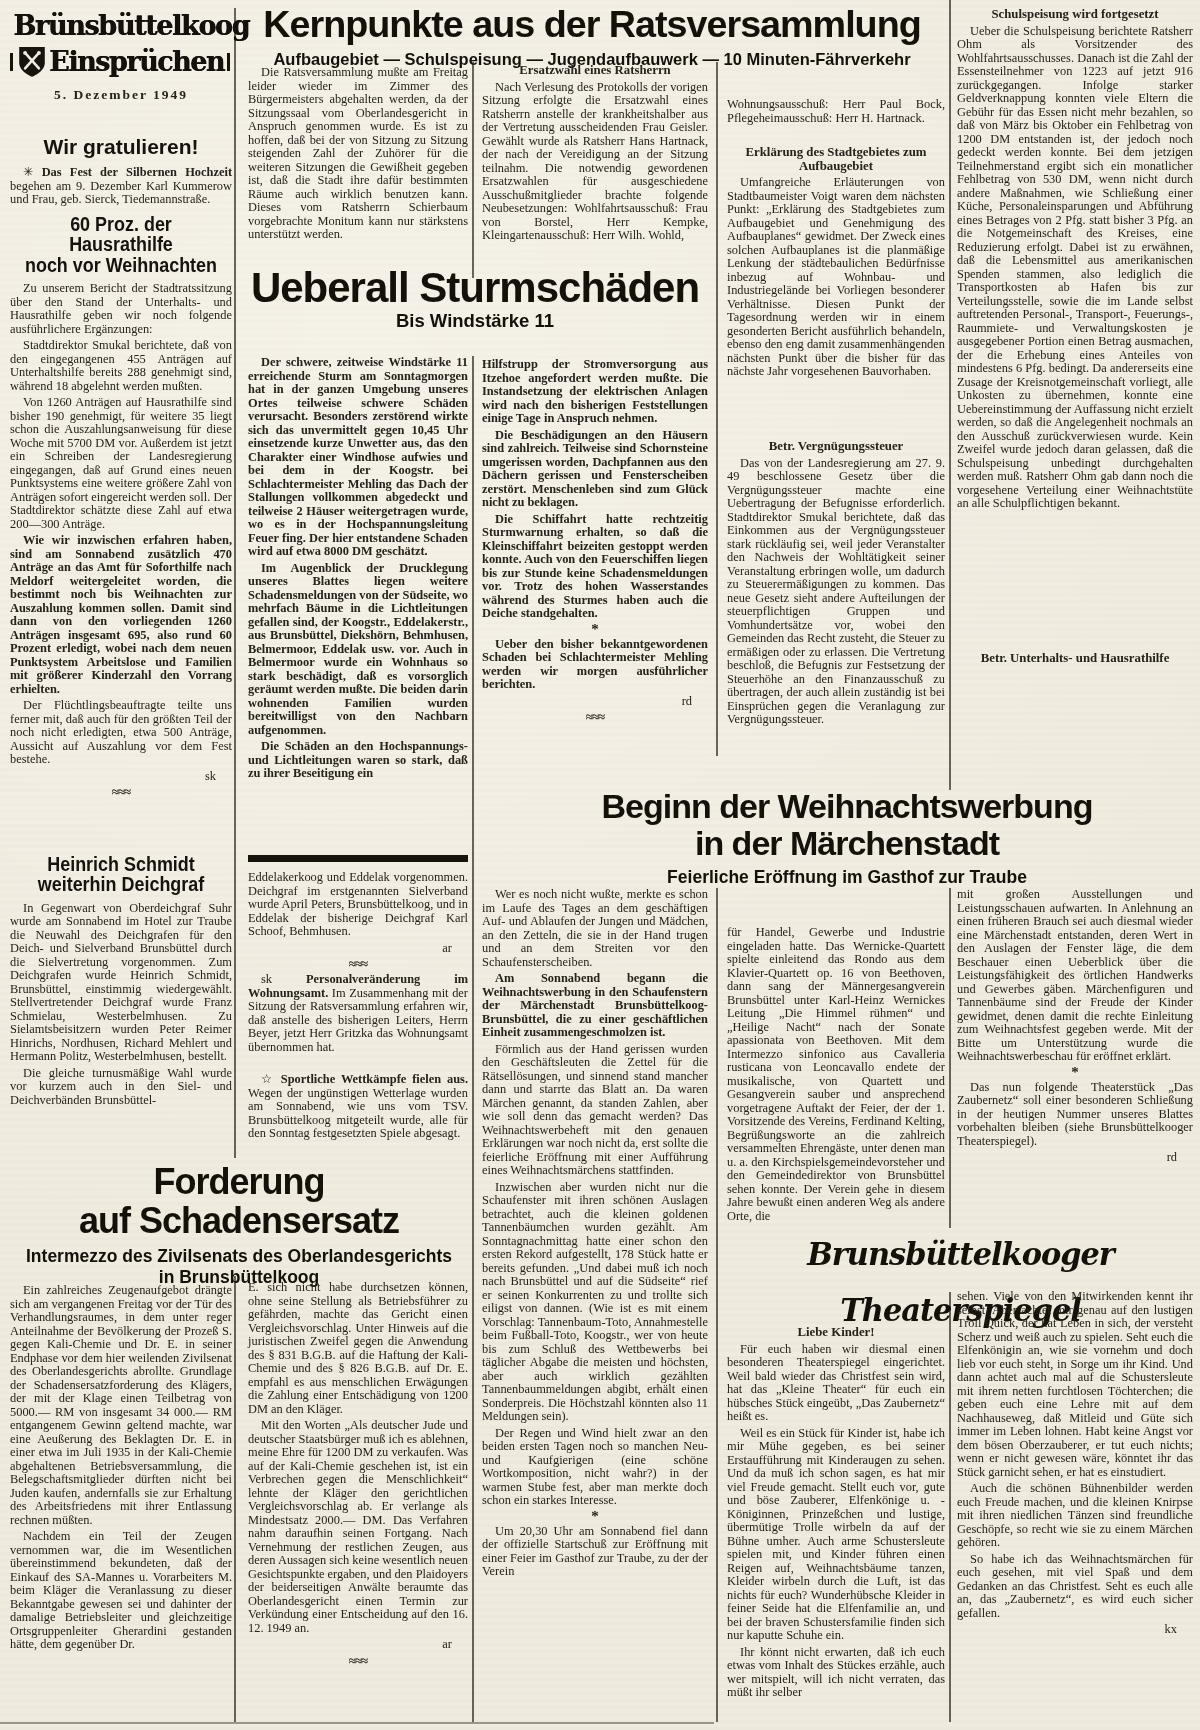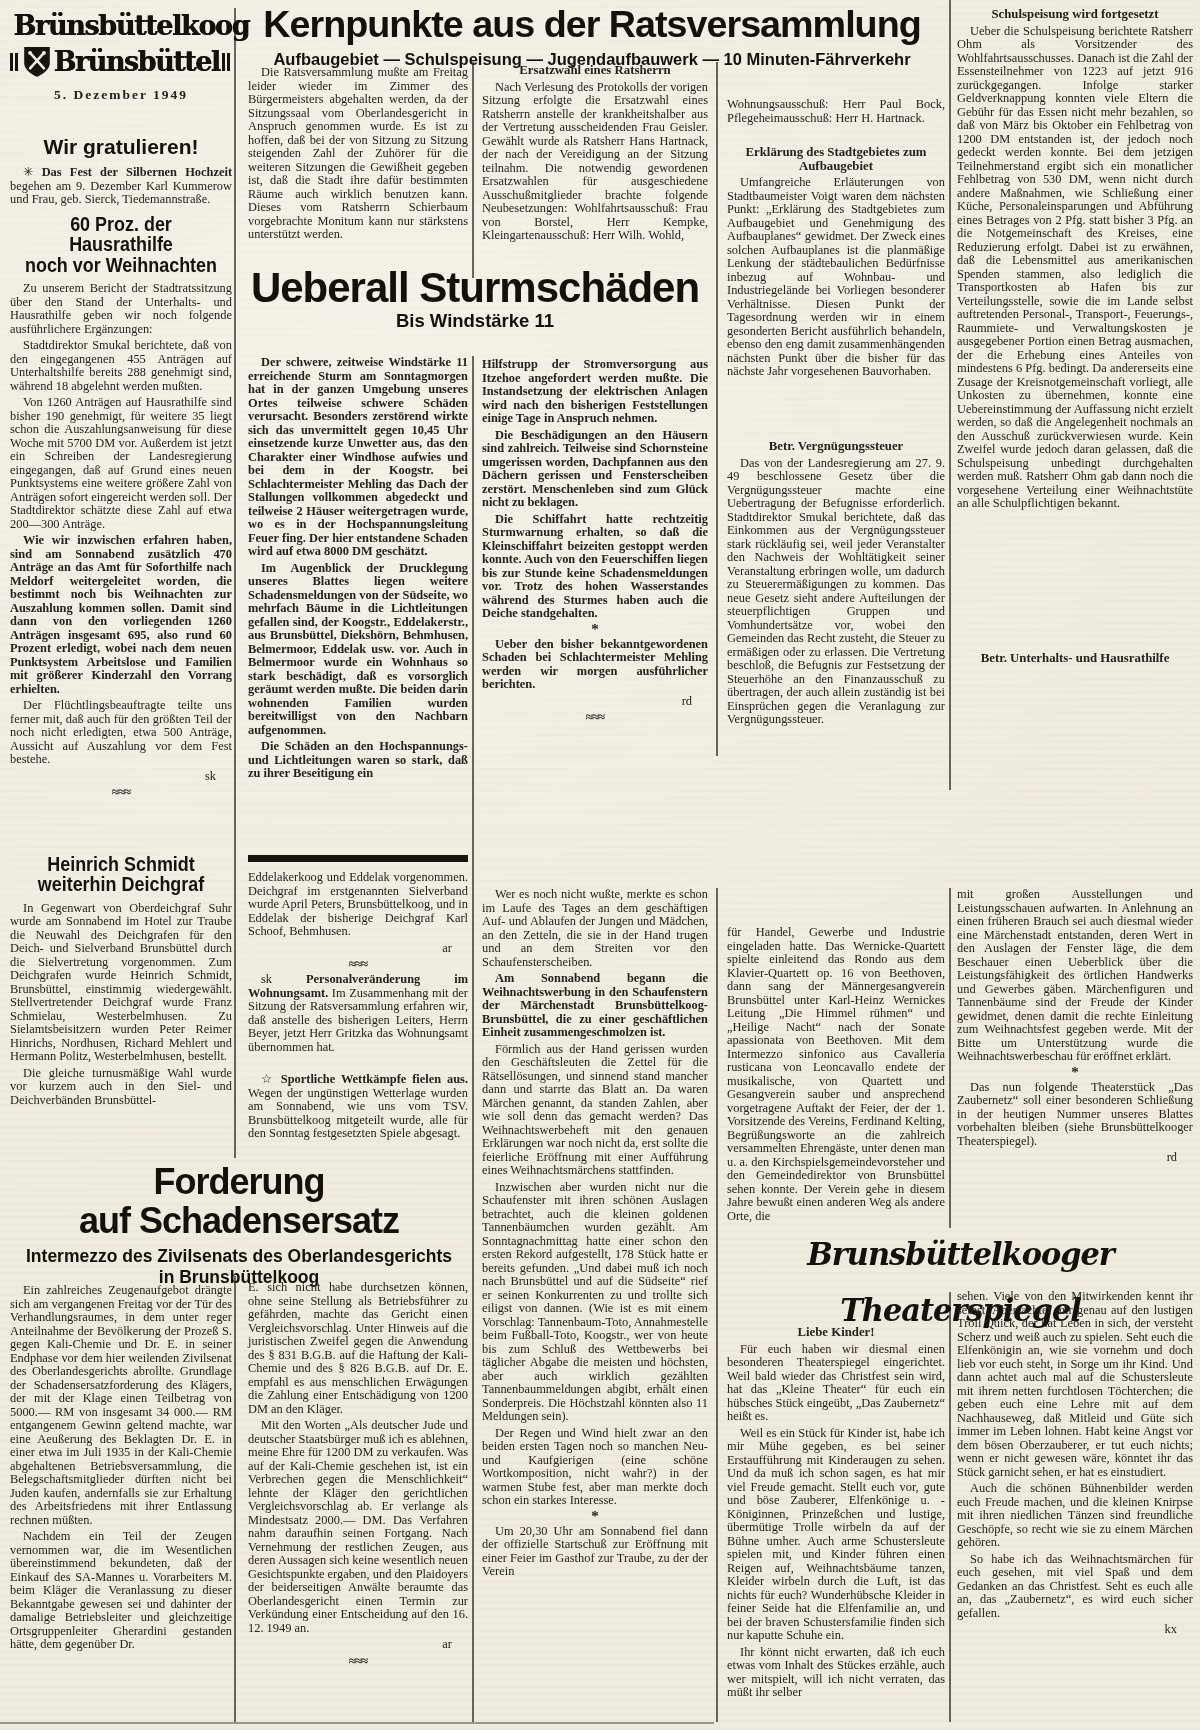--- a/index.html
+++ b/index.html
@@ -81,20 +81,25 @@
   <div class="headline-block" style="left:238px;top:4px;width:708px;">
     <div class="big-head kern-h">Kernpunkte aus der Ratsversammlung</div>
     <div class="sans kern-sub">Aufbaugebiet — Schulspeisung — Jugendaufbauwerk — 10 Minuten-Fährverkehr</div>
   </div>
 
   <div class="headline-block" style="left:238px;top:266px;width:474px;">
     <div class="big-head sturm-h">Ueberall Sturmschäden</div>
     <div class="sans sturm-sub">Bis Windstärke 11</div>
   </div>
 
+  <div class="headline-block" style="left:500px;top:788px;width:694px;">
+    <div class="big-head weih-h">Beginn der Weihnachtswerbung</div>
+    <div class="big-head weih-h">in der Märchenstadt</div>
+    <div class="sans weih-sub">Feierliche Eröffnung im Gasthof zur Traube</div>
+  </div>
 
   <div class="headline-block" style="left:10px;top:1162px;width:458px;">
     <div class="big-head ford-h">Forderung</div>
     <div class="big-head ford-h">auf Schadensersatz</div>
     <div class="sans ford-sub" style="margin-top:6px;">Intermezzo des Zivilsenats des Oberlandesgerichts</div>
     <div class="sans ford-sub" style="margin-top:0;">in Brunsbüttelkoog</div>
   </div>
 
   <div class="headline-block" style="left:727px;top:1226px;width:467px;">
     <div class="script-h">Brunsbüttelkooger Theaterspiegel</div>
@@ -109,21 +114,21 @@
           <svg width="28" height="32" viewBox="0 0 26 30" aria-hidden="true">
             <path d="M1 1 h24 v15 c0 8 -12 13 -12 13 c0 0 -12 -5 -12 -13 Z" fill="#17140e"></path>
             <g stroke="#f0ebdf" stroke-width="2.4" stroke-linecap="round">
               <line x1="6.5" y1="6.5" x2="19.5" y2="21"></line>
               <line x1="19.5" y1="6.5" x2="6.5" y2="21"></line>
             </g>
             <circle cx="6.5" cy="6.5" r="1.8" fill="#f0ebdf"></circle>
             <circle cx="19.5" cy="6.5" r="1.8" fill="#f0ebdf"></circle>
           </svg>
         </span>
-        <span class="fraktur t2">Brünsbüttel</span>
+        <span class="fraktur t2">Einsprüchen</span>
         <span class="ribbon"></span>
       </div>
       <div class="mast-date">5. Dezember 1949</div>
     </div>
 
     <div style="min-height:74px;">
       <div class="sans h-col h-congrats">Wir gratulieren!</div>
       <div>
           <p class="para">✳ <b>Das Fest der Silbernen Hochzeit</b> begehen am 9. Dezember Karl Kummerow und Frau, geb. Sierck, Tiedemannstraße.</p>
         </div>

